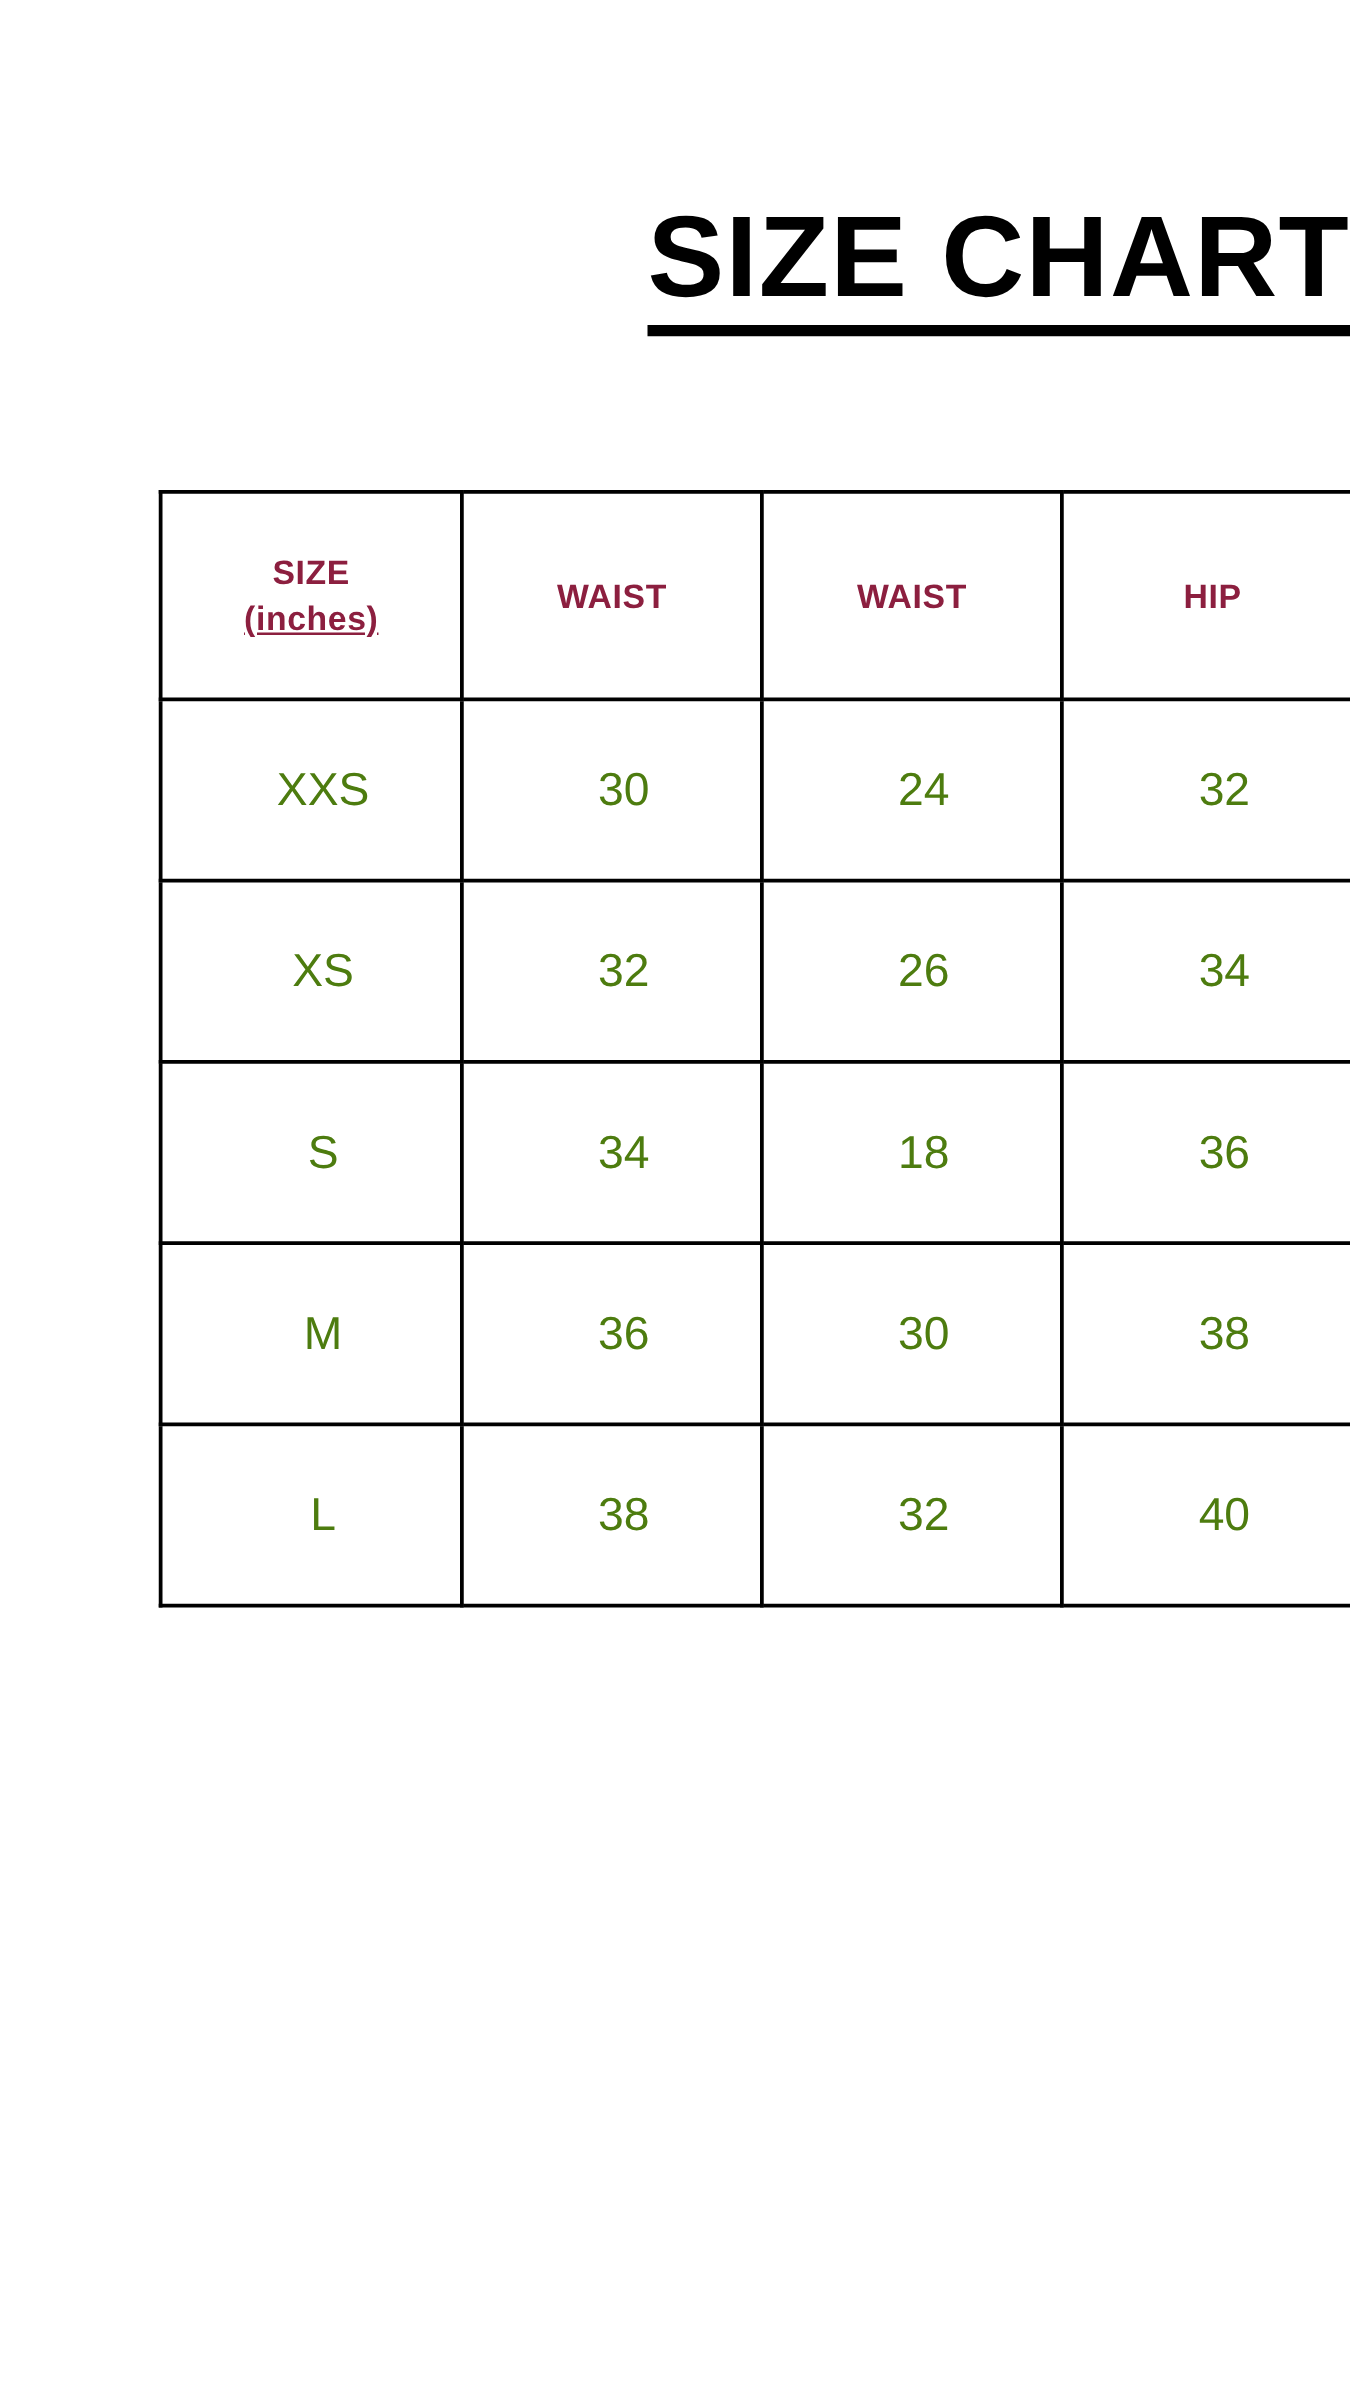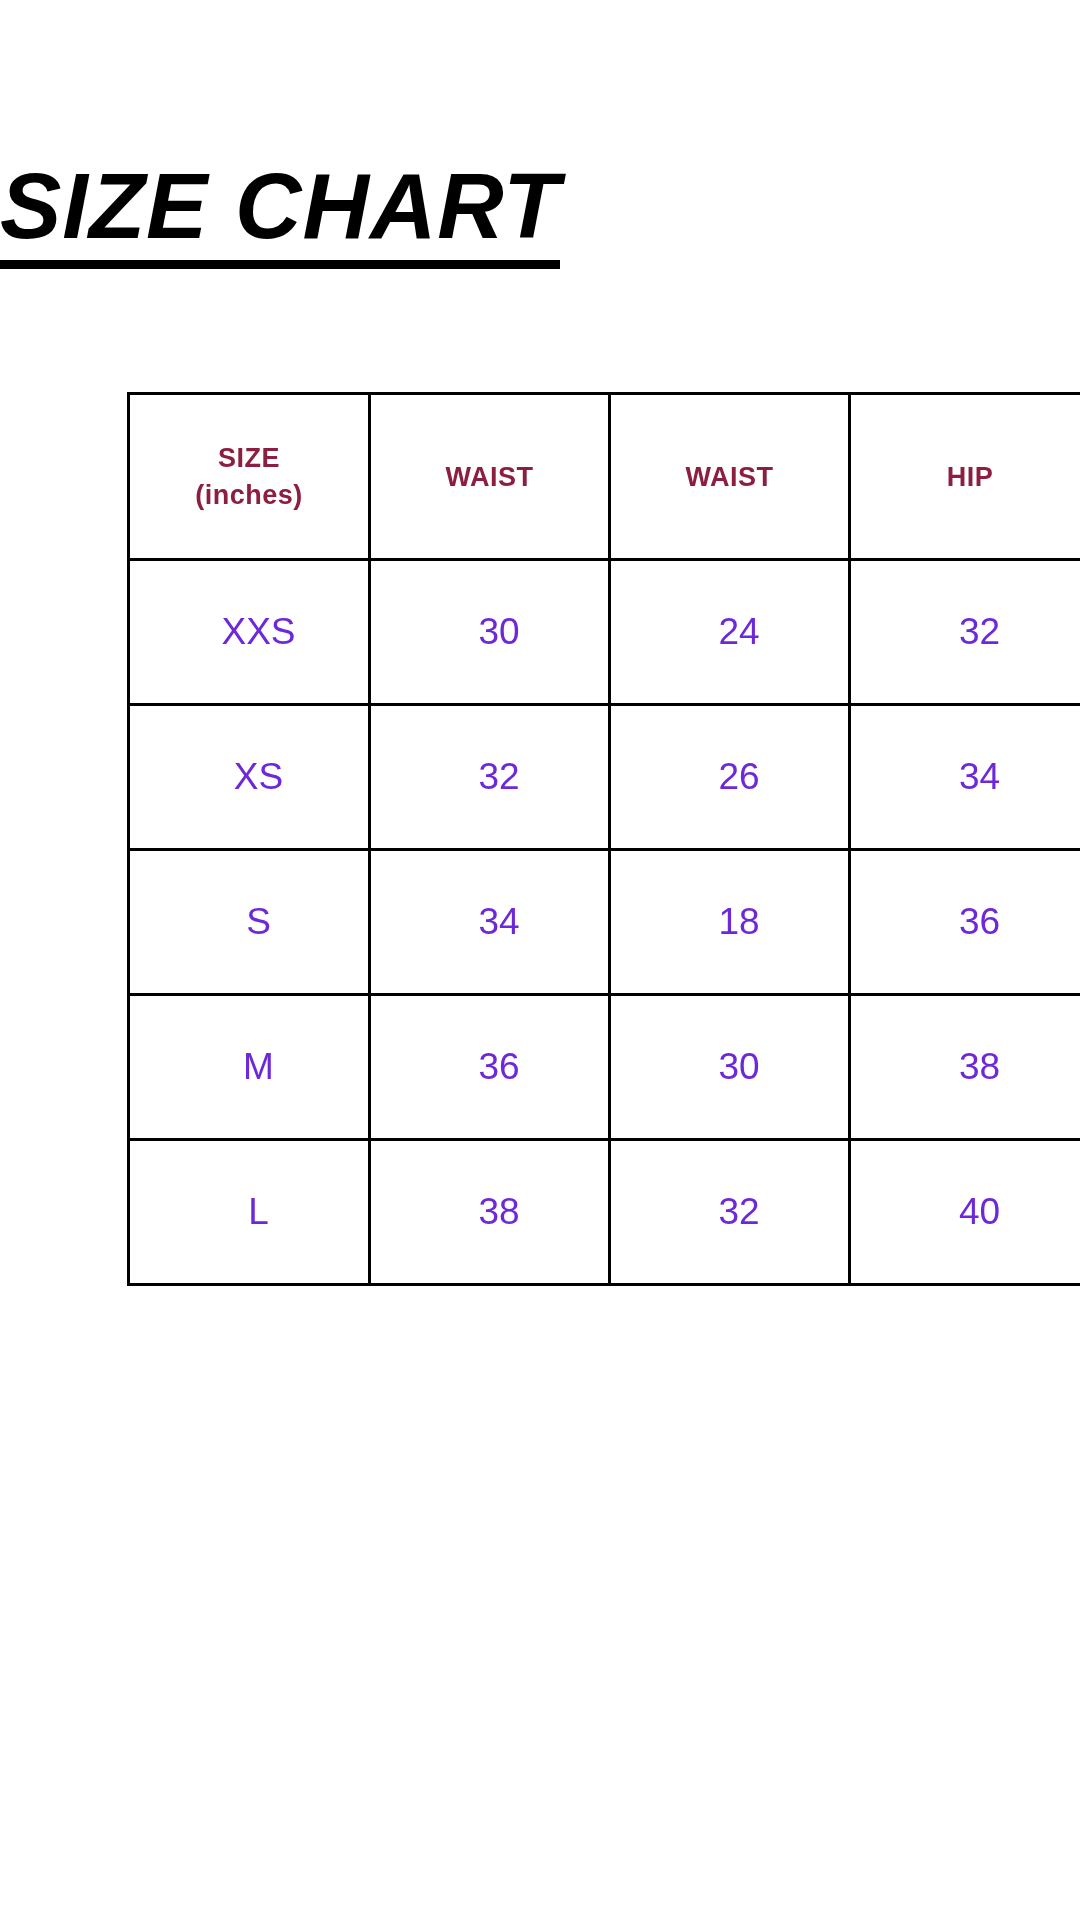--- a/index.html
+++ b/index.html
@@ -14,23 +14,22 @@
     color: #000000;
     overflow: hidden;
   }
   .page {
     position: relative;
     width: 1080px;
     height: 1920px;
     box-sizing: border-box;
   }
   .title-wrap {
-    text-align: left;
+    text-align: right;
     padding-top: 98px;
-    font-style: italic;
   }
   .title {
     display: inline-block;
     font-size: 92px;
     font-weight: bold;
     letter-spacing: 1px;
     line-height: 1.0;
     border-bottom: 9px solid #000000;
     padding-bottom: 8px;
   }
@@ -55,29 +54,29 @@
     color: #8c1f3f;
     font-size: 27px;
     font-weight: bold;
     letter-spacing: 0.5px;
     line-height: 1.35;
   }
   table.size-chart tbody td {
     height: 140px;
     font-size: 37px;
     font-weight: normal;
-    color: #6d28d9;
+    color: #4d7c0f;
     padding-left: 20px;
   }
   col.c-size { width: 241px; }
   col.c-bust { width: 240px; }
   col.c-waist { width: 240px; }
   col.c-hip { width: 241px; }
   .hdr-line1 { display: block; }
-  .hdr-line2 { display: block; }
+  .hdr-line2 { display: block; text-decoration: underline; }
 </style>
 </head>
 <body>
 
 <div class="page">
 
   <div class="title-wrap">
     <h1 class="title">SIZE CHART</h1>
   </div>
 

